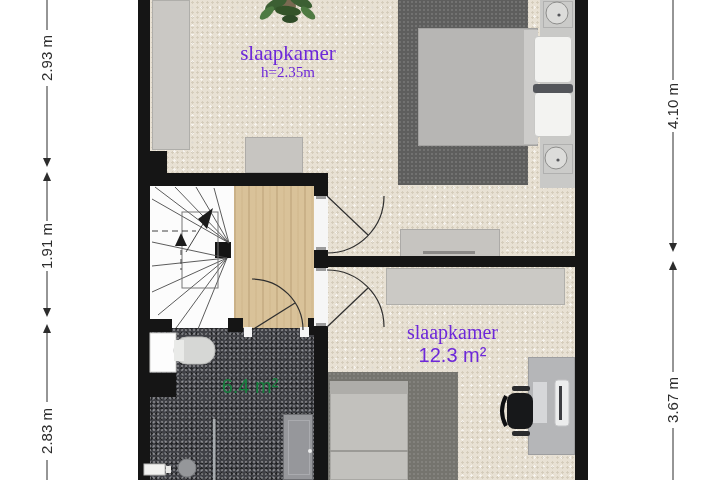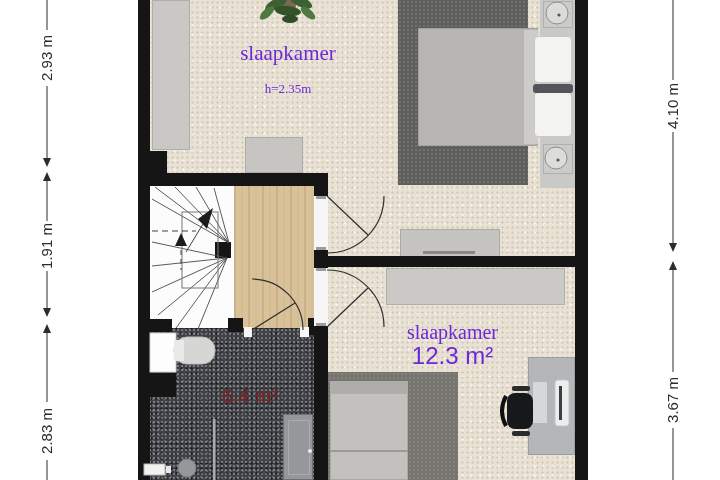--- a/index.html
+++ b/index.html
@@ -179,26 +179,26 @@
       <text x="47" y="58" dy="5" text-anchor="middle" transform="rotate(-90 47 58)">2.93 m</text>
       <text x="47" y="246" dy="5" text-anchor="middle" transform="rotate(-90 47 246)">1.91 m</text>
       <text x="47" y="431" dy="5" text-anchor="middle" transform="rotate(-90 47 431)">2.83 m</text>
       <text x="673" y="106" dy="5" text-anchor="middle" transform="rotate(-90 673 106)">4.10 m</text>
       <text x="673" y="400" dy="5" text-anchor="middle" transform="rotate(-90 673 400)">3.67 m</text>
     </g>
   </svg>
 
   <div class="abs label z6" style="left:193px;top:42px;width:190px;">
     <div class="rname" style="font-size:21px;line-height:22px;">slaapkamer</div>
-    <div class="rnote" style="font-size:13px;line-height:14px;margin-top:18px;">h=2.35m</div>
-  </div>
-
-
-  <div class="abs label z6" style="left:200px;top:385px;width:100px;color:#7f1d1d;">
+    <div class="rnote" style="font-size:15px;line-height:14px;margin-top:1px;">h=2.35m</div>
+  </div>
+
+
+  <div class="abs label z6" style="left:200px;top:375px;width:100px;color:#15803d;">
     <div class="rarea" style="font-size:20px;line-height:22px;">6.4 m²</div>
   </div>
 
   <div class="abs label z6" style="left:365px;top:322px;width:175px;">
     <div class="rname" style="font-size:20px;line-height:21px;">slaapkamer</div>
-    <div class="rarea" style="font-size:24px;line-height:23px;margin-top:1px;">12.3 m²</div>
+    <div class="rarea" style="font-size:20px;line-height:23px;margin-top:1px;">12.3 m²</div>
   </div>
 
 </div>
 
 </body></html>

